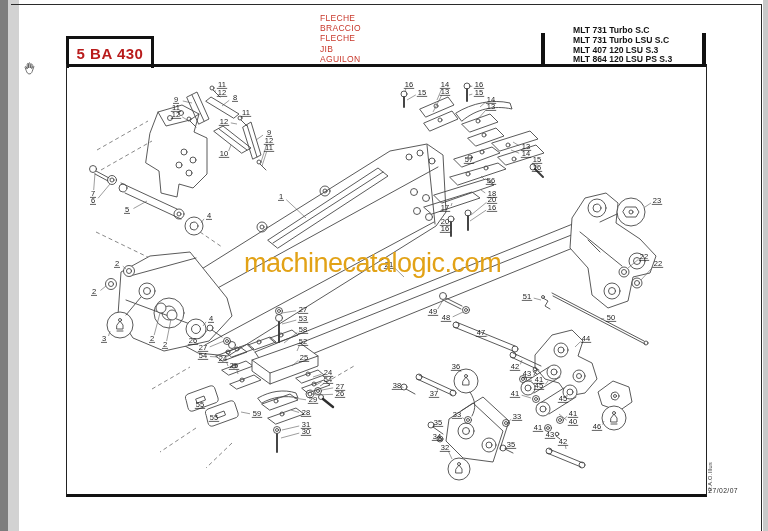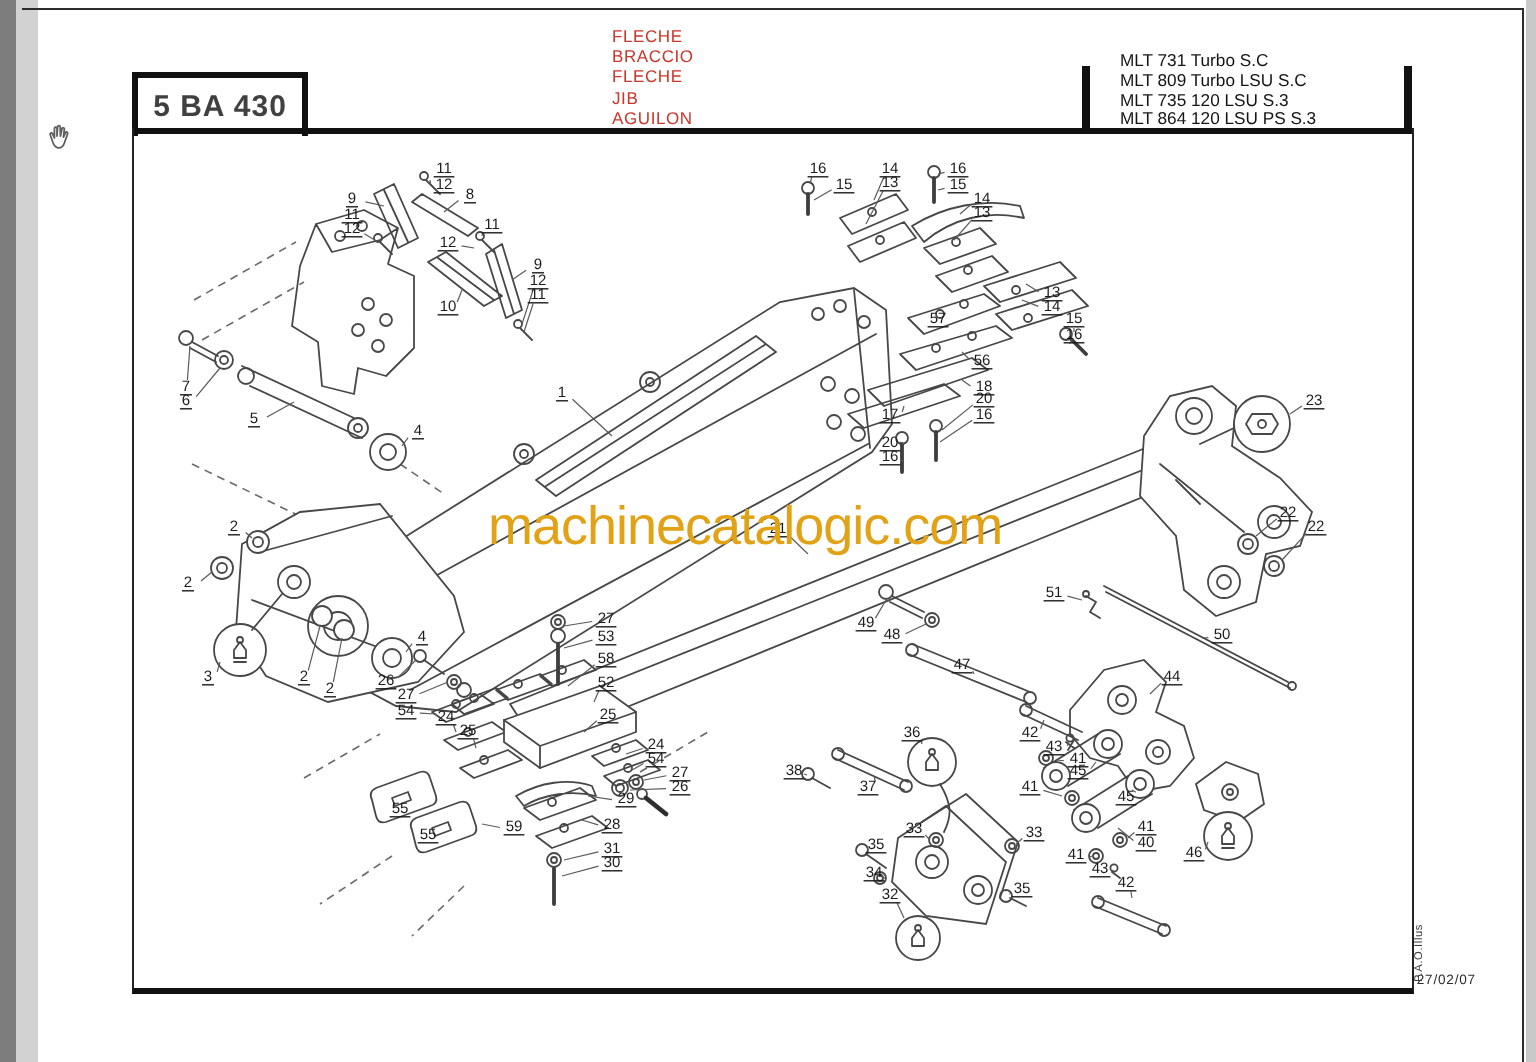--- a/index.html
+++ b/index.html
@@ -10,24 +10,24 @@
   #edge-strip{left:0;top:0;width:8px;height:531px;background:#7d7d7d;}
   #margin-band{left:8px;top:0;width:11px;height:531px;background:#d2d2d2;}
   
   #sheet{left:19px;top:0;width:744px;height:531px;background:#ffffff;}
   #sheet-top{left:11px;top:4px;width:751px;height:1.4px;background:#2b2b2b;}
   #sheet-right{left:761px;top:4px;width:1.4px;height:527px;background:#2b2b2b;}
   
   #doc-code-box{left:66px;top:36px;width:82px;height:29px;
     border-top:3.5px solid #111;border-left:3.5px solid #111;border-right:3.5px solid #111;
     display:flex;align-items:center;justify-content:center;
-    font-size:15px;font-weight:bold;color:#404040;letter-spacing:.5px;}
+    font-size:15px;font-weight:bold;color:#b91c1c;letter-spacing:.5px;}
   #header-rule{left:66px;top:64px;width:641px;height:3px;background:#111;}
-  #title-block{left:306px;top:13px;color:#c8372a;font-size:8.5px;line-height:10.2px;letter-spacing:.3px;}
-  #models-block{left:560px;top:26px;color:#141414;font-size:8.6px;font-weight:normal;line-height:9.8px;}
+  #title-block{left:320px;top:13px;color:#c8372a;font-size:8.5px;line-height:10.2px;letter-spacing:.3px;}
+  #models-block{left:573px;top:26px;color:#141414;font-size:8.6px;font-weight:bold;line-height:9.8px;}
   #model-bar-l{left:541px;top:33px;width:3.5px;height:31px;background:#111;}
   #model-bar-r{left:702px;top:33px;width:3.5px;height:31px;background:#111;}
   
   #drawing-frame{left:66px;top:64px;width:639px;height:430px;
     border-left:1.6px solid #222;border-right:1.6px solid #222;border-bottom:3px solid #111;}
   
   #diagram{left:0;top:0;width:768px;height:531px;}
   .d{stroke:#474747;fill:none;stroke-width:.9;stroke-linejoin:round;stroke-linecap:round;}
   .bf{stroke:#474747;fill:#ffffff;stroke-width:.9;}
   .dash{stroke:#6a6a6a;fill:none;stroke-width:.8;stroke-dasharray:4 3;}
@@ -67,22 +67,22 @@
   <div>FLECHE</div>
   <div>BRACCIO</div>
   <div>FLECHE</div>
   <div>JIB</div>
   <div>AGUILON</div>
 </div>
 
 <div class="abs" id="model-bar-l"></div>
 <div class="abs" id="models-block">
   <div>MLT 731 Turbo S.C</div>
-  <div>MLT 809 Turbo LSU S.C</div>
-  <div>MLT 735 120 LSU S.3</div>
+  <div>MLT 731 Turbo LSU S.C</div>
+  <div>MLT 407 120 LSU S.3</div>
   <div>MLT 864 120 LSU PS S.3</div>
 </div>
 <div class="abs" id="model-bar-r"></div>
 
 <div class="abs" id="drawing-frame"></div>
 
 <svg class="abs" id="diagram" viewBox="0 0 768 531">
 
   <path class="dash" d="M97,150L148,121M101,170L152,141M96,232L158,262M150,257L196,322M152,389L190,367M196,428L160,452M232,443L206,468M320,386L354,366M203,336L226,350M200,232L222,247"></path>
 

